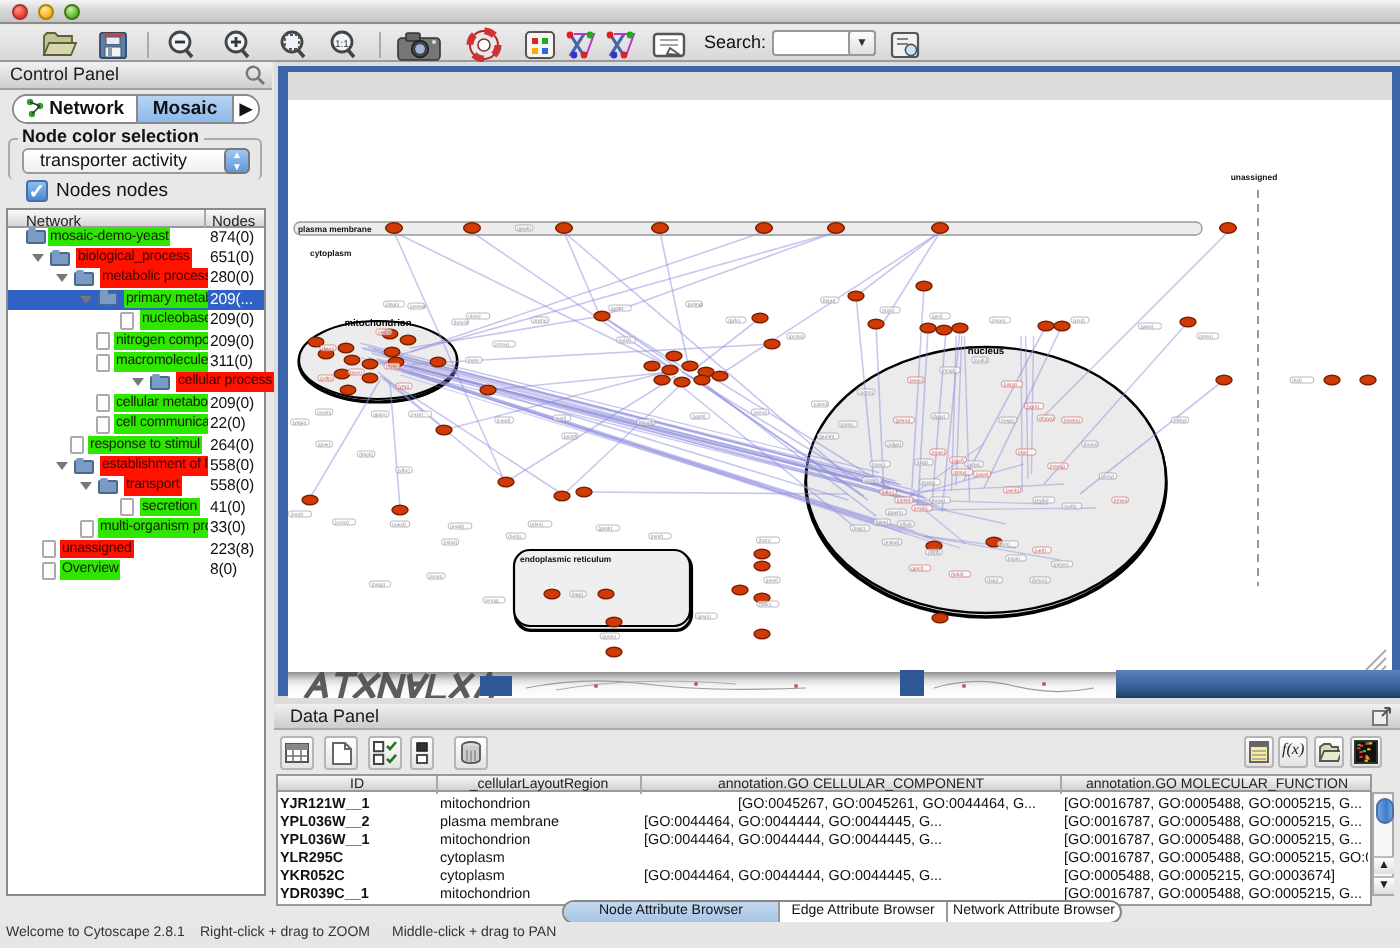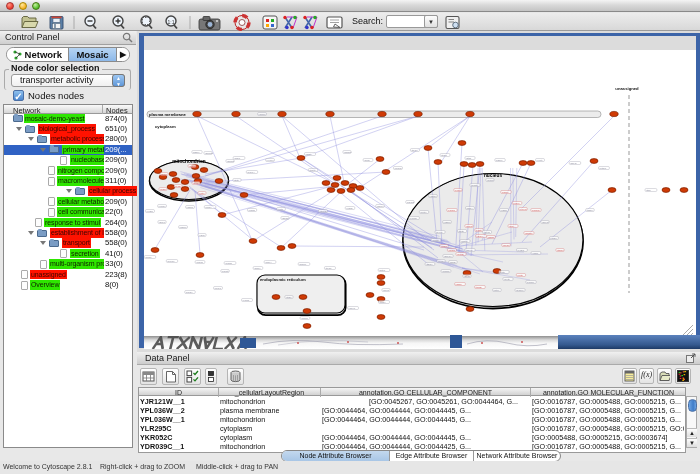--- a/index.html
+++ b/index.html
@@ -1041,21 +1041,20 @@
   </div>
 <div class="drow" style="top:432.5px;">
     <div style="left:1px;width:78px;font-weight:bold;">YKR052C</div>
     <div style="left:81px;width:100px;">cytoplasm</div>
     <div style="left:183px;width:208px;">[GO:0044464, GO:0044444, GO:0044445, G...</div>
     <div style="left:393px;width:152px;">[GO:0005488, GO:0005215, GO:0003674]</div>
   </div>
 <div class="drow" style="top:441.5px;">
     <div style="left:1px;width:78px;font-weight:bold;">YDR039C__1</div>
     <div style="left:81px;width:100px;">mitochondrion</div>
-    <div style="left:183px;width:208px;">[GO:0044464, GO:0044444, GO:0044425, G...</div>
     <div style="left:393px;width:152px;">[GO:0016787, GO:0005488, GO:0005215, G...</div>
   </div>
 <div id="dsb" class="abs">
   <div class="thumb"></div>
   <div class="sbtn" style="top:31px;">▲</div>
   <div class="sbtn" style="top:41px;">▼</div>
 </div>
 <div id="segtabs" class="abs">
   <div class="s" style="width:108px;background:linear-gradient(#c3d8ee,#a8c6e6);">Node Attribute Browser</div>
   <div class="s" style="width:84px;">Edge Attribute Browser</div>

